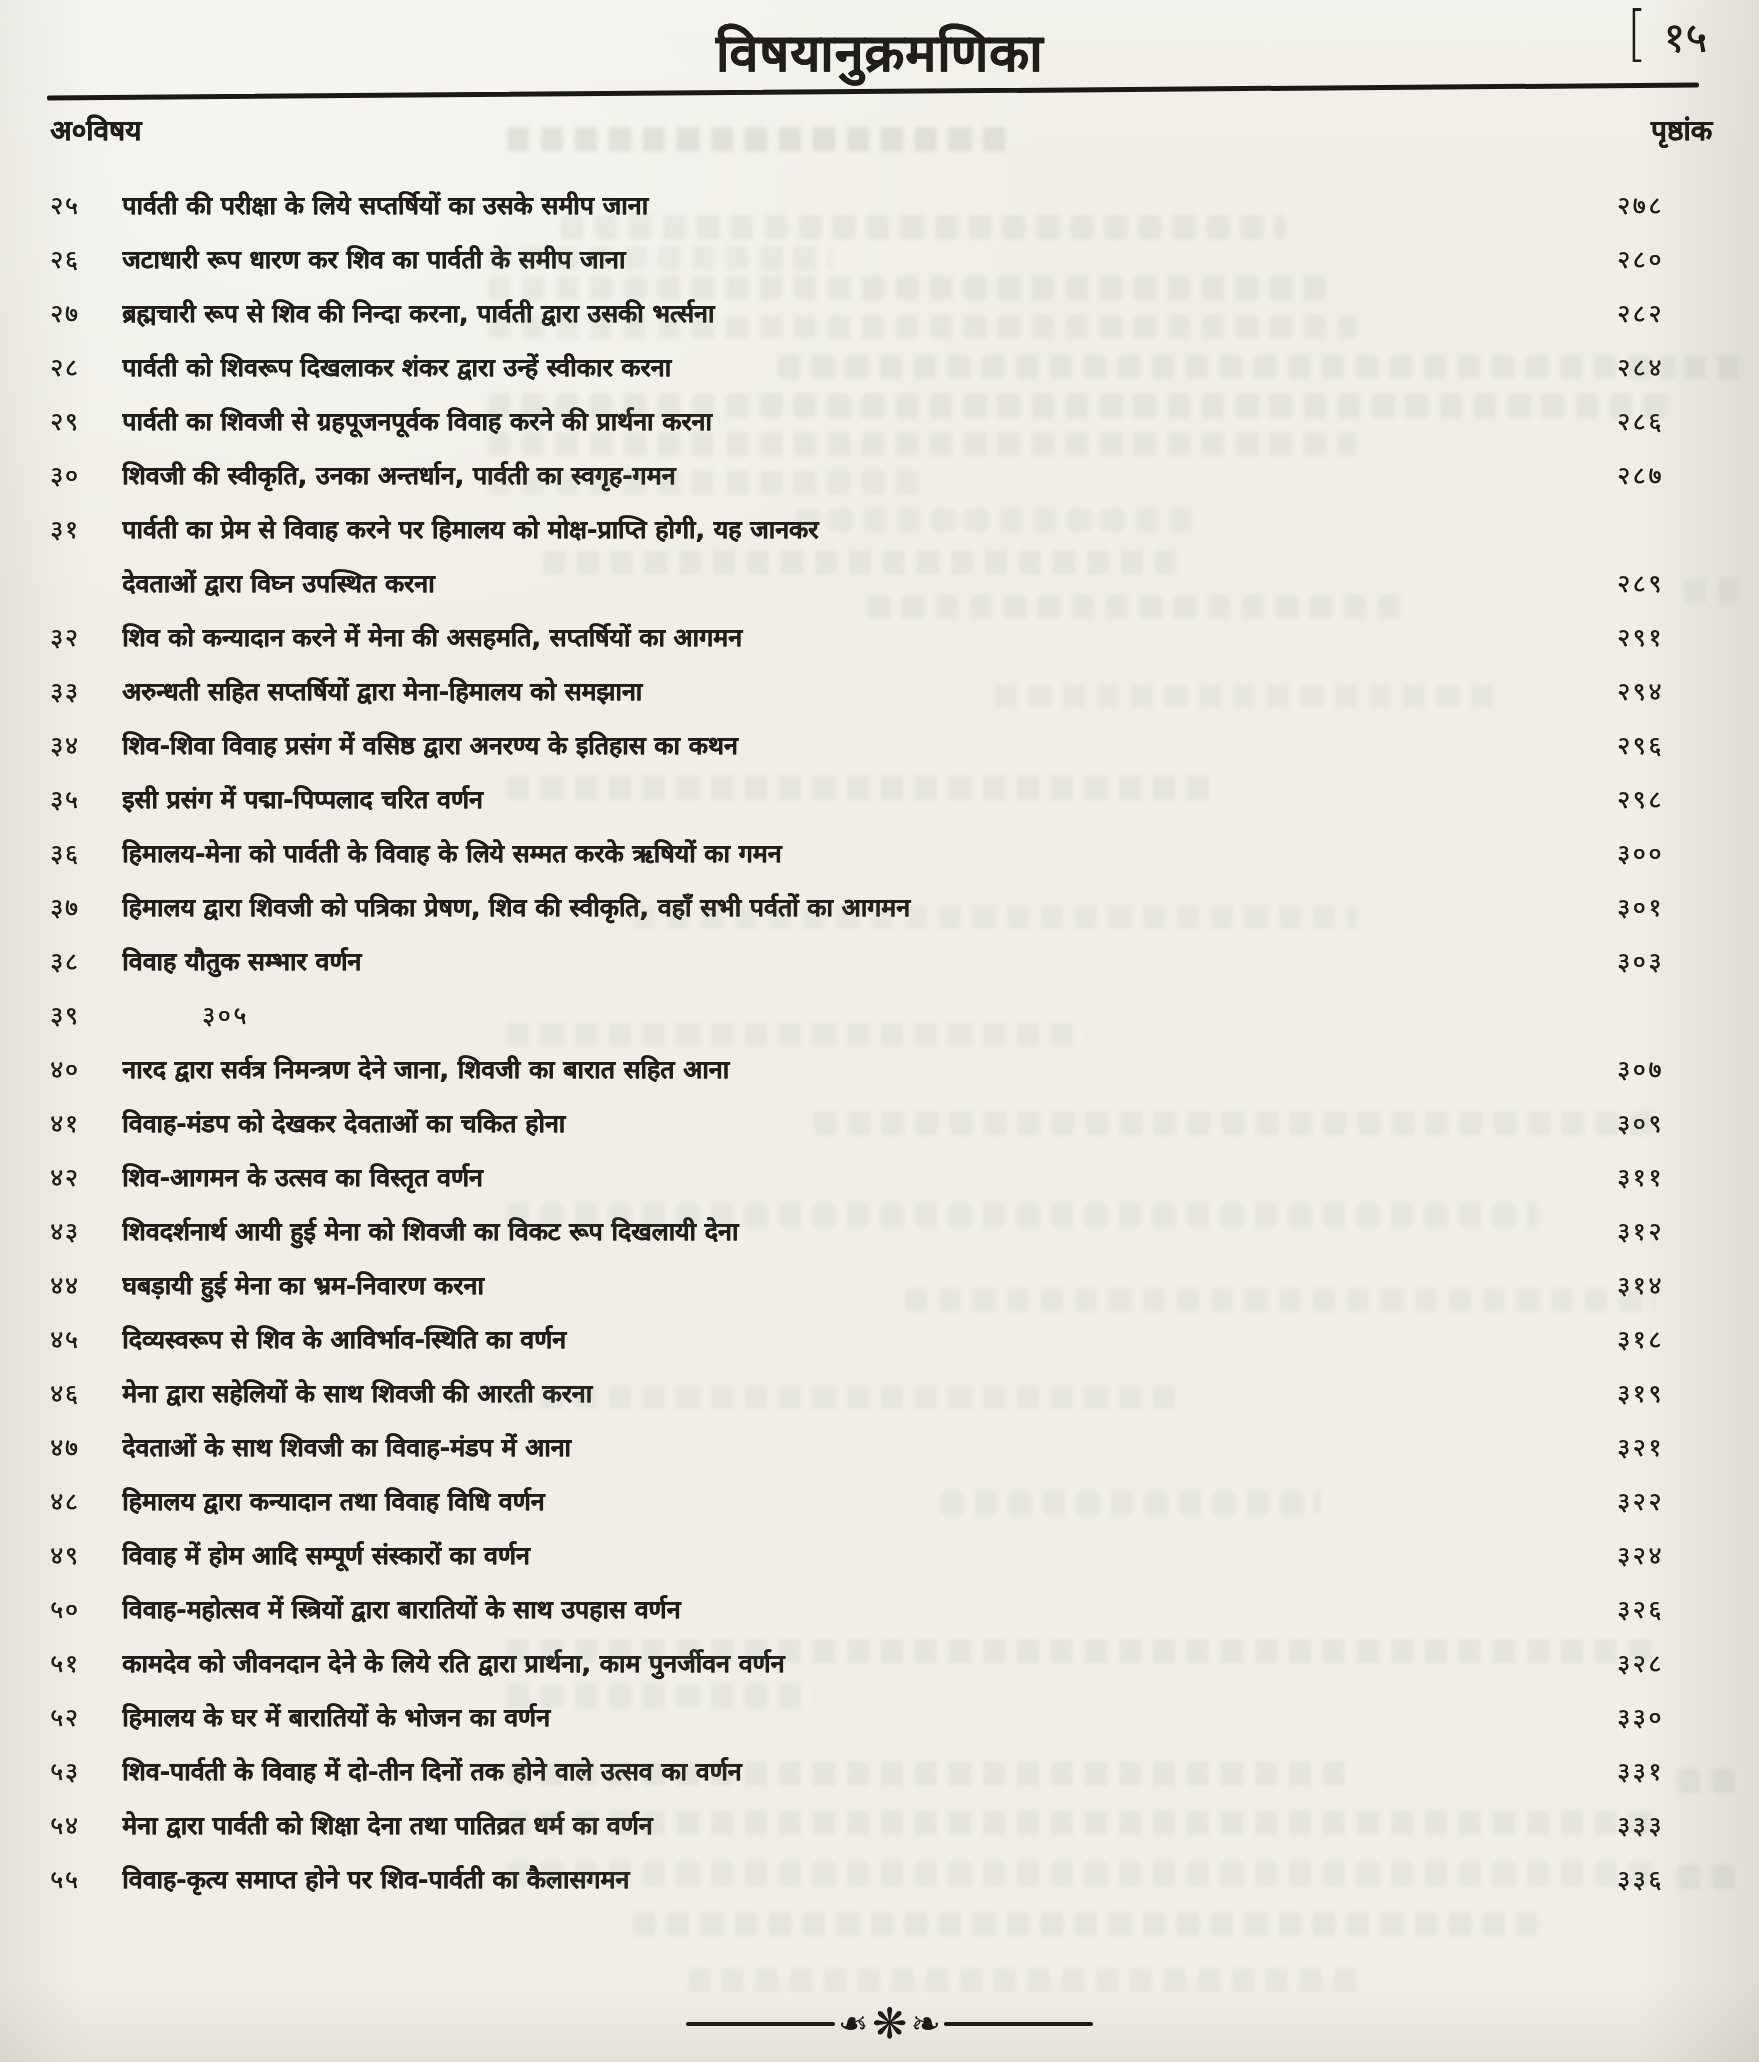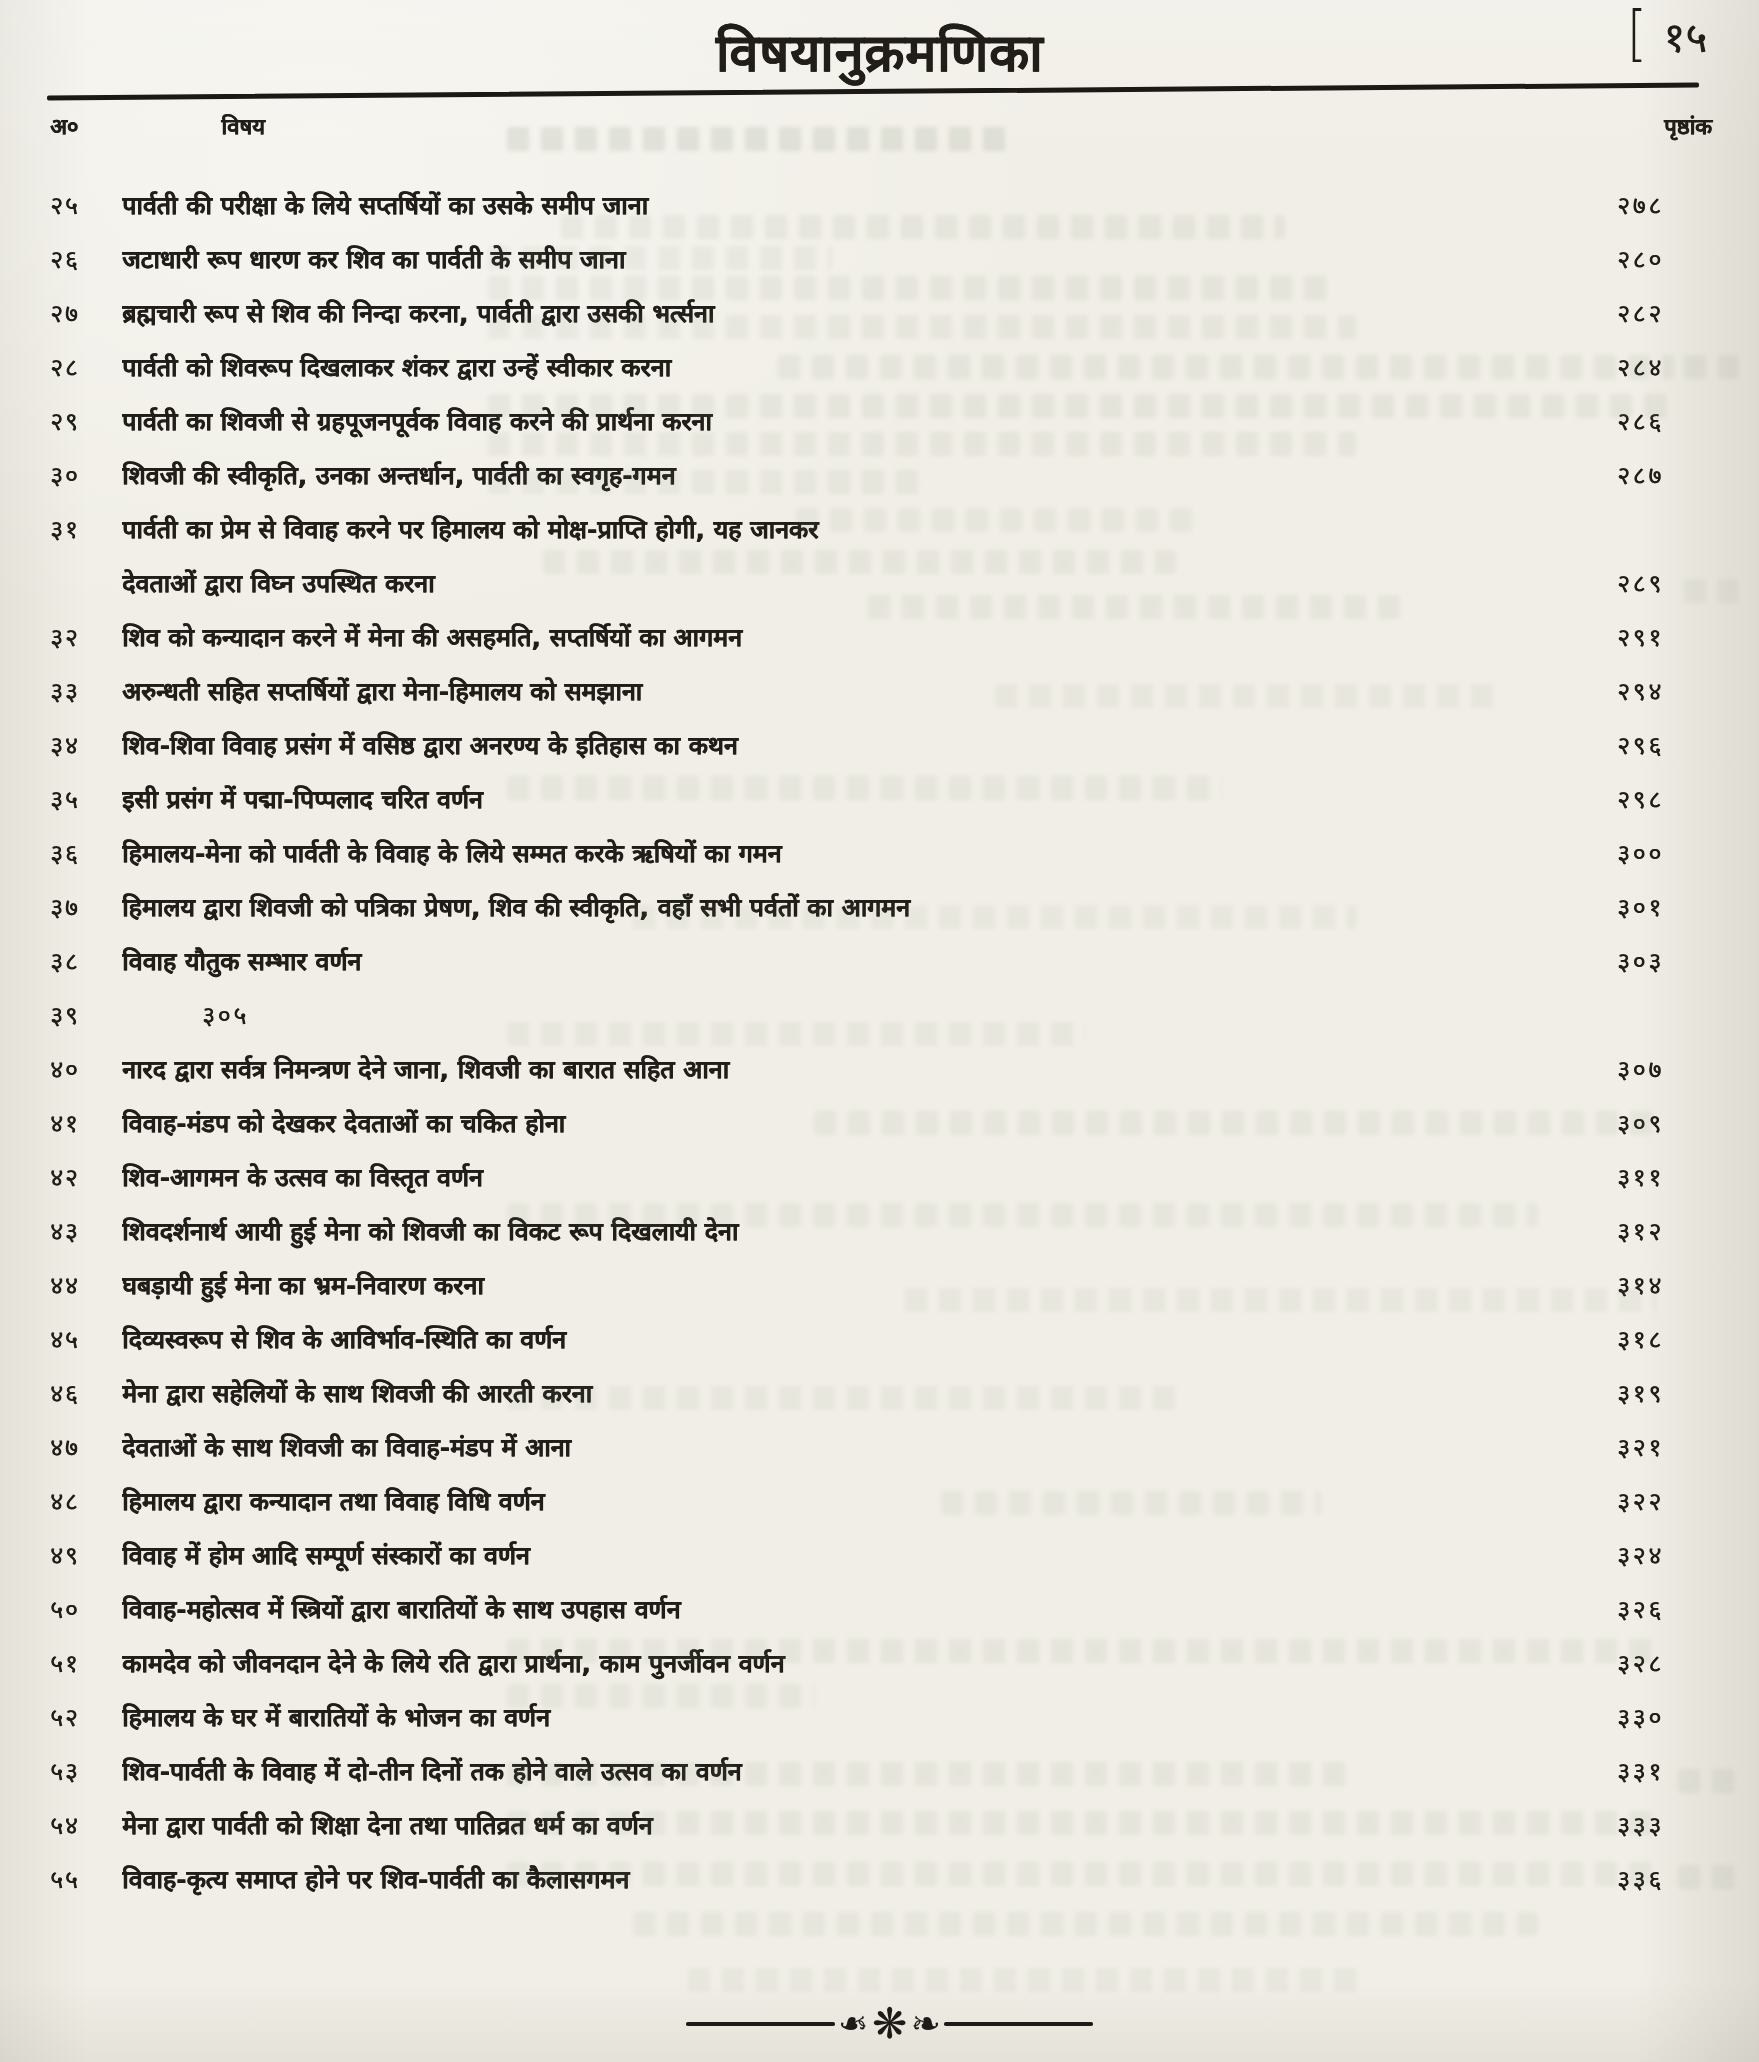--- a/index.html
+++ b/index.html
@@ -24,23 +24,23 @@
     font-size:42px;
   }
   .corner-page .bracket{font-size:52px;font-weight:300;line-height:1;transform:scaleY(1.15);}
   .rule{
     position:absolute;left:47px;right:60px;top:89px;height:4.5px;
     background:#1b1815;transform:rotate(-.45deg);border-radius:1.8px;
   }
   
   .col-head{
     position:absolute;top:110px;left:50px;right:47px;
-    display:flex;align-items:baseline;font-size:22px;font-weight:bold;
-  }
-  .col-head .c-subject{margin-left:143px;}
+    display:flex;align-items:baseline;font-size:28px;font-weight:bold;
+  }
+  .col-head .c-subject{}
   .col-head .c-page{margin-left:auto;}
   
   .rows{
     position:absolute;top:179px;left:50px;right:50px;
     font-size:25px;line-height:54px;
   }
   .row{display:flex;align-items:flex-end;}
   .row .serial{width:72px;align-self:flex-start;flex:none;letter-spacing:1.8px;}
   .row .subject{flex:1;min-width:0;overflow:hidden;white-space:nowrap;font-weight:bold;}
   .row .subject div{height:54px;}

